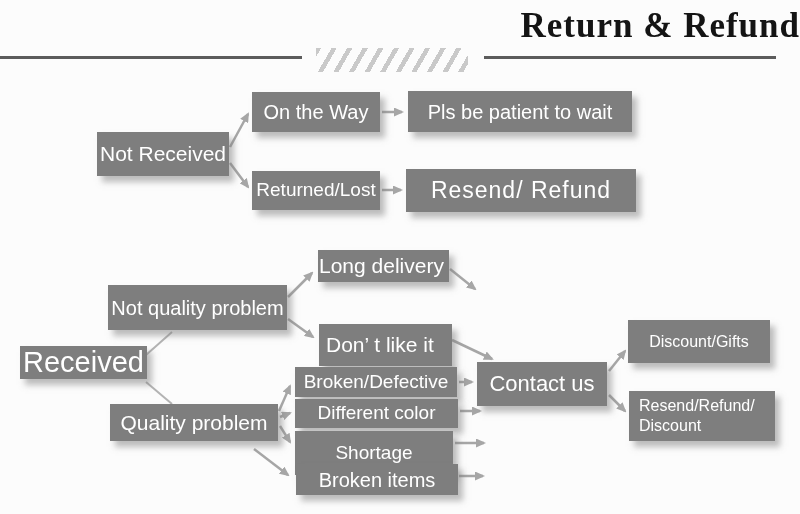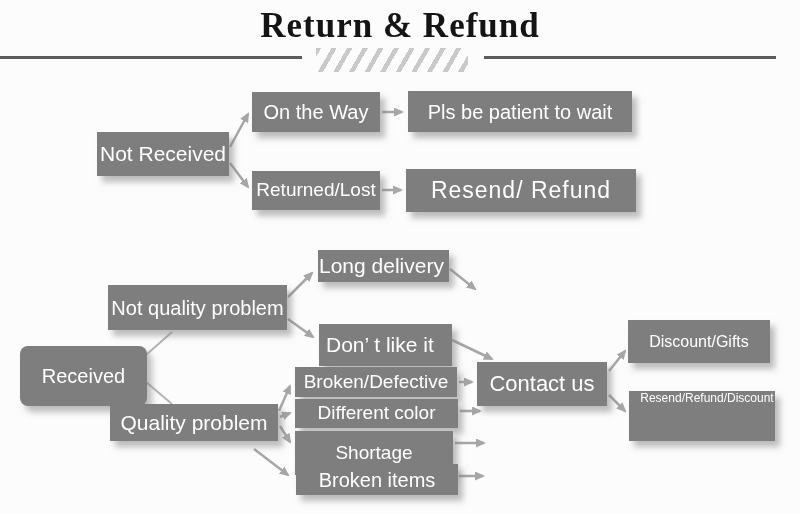--- a/index.html
+++ b/index.html
@@ -13,21 +13,21 @@
     --bg:#fcfcfc;
   }
   *{margin:0;padding:0;box-sizing:border-box;}
   html,body{width:800px;height:514px;overflow:hidden;}
   body{background:var(--bg);font-family:"Liberation Sans",sans-serif;}
   .canvas{position:relative;width:800px;height:514px;background:var(--bg);}
 
   
   .title{
     position:absolute;left:0;top:6px;width:800px;
-    text-align:center;
+    text-align:right;
     font-family:"Liberation Serif","DejaVu Serif",serif;
     font-weight:700;font-size:35px;letter-spacing:1px;
     color:var(--title-text);
   }
   .rule-left{position:absolute;left:0;top:56px;width:302px;height:3px;background:var(--rule);}
   .rule-right{position:absolute;left:484px;top:56px;width:292px;height:3px;background:var(--rule);}
   .hatch{
     position:absolute;left:316px;top:48px;width:152px;height:24px;
     background:repeating-linear-gradient(120deg,var(--hatch) 0 4.5px,transparent 4.5px 13.5px);
   }
@@ -38,32 +38,32 @@
     background:var(--box);color:var(--box-text);
     box-shadow:5px 6px 6px rgba(125,125,125,0.5);
     white-space:nowrap;line-height:1.1;
   }
   .pos-not-received{left:97px;top:132px;width:132px;height:44px;font-size:21px;}
   .pos-on-the-way{left:252px;top:92px;width:128px;height:40px;font-size:20px;}
   .pos-pls{left:408px;top:91px;width:224px;height:41px;font-size:20px;}
   .pos-returned{left:252px;top:171px;width:128px;height:39px;font-size:19px;}
   .pos-resend{left:406px;top:169px;width:230px;height:43px;font-size:23px;letter-spacing:1px;}
   .pos-not-quality{left:108px;top:285px;width:179px;height:45px;font-size:20px;}
-  .pos-received{left:20px;top:346px;width:127px;height:60px;font-size:20px;border-radius:8px;}
+  .pos-received{left:20px;top:346px;width:127px;height:33px;font-size:29px;}
   .pos-quality{left:110px;top:404px;width:168px;height:37px;font-size:21px;}
   .pos-long-delivery{left:318px;top:250px;width:131px;height:32px;font-size:21px;justify-content:flex-start;padding-left:1px;}
   .pos-dont-like{left:319px;top:324px;width:133px;height:42px;font-size:21px;justify-content:flex-start;padding-left:7px;}
   .pos-broken{left:295px;top:367px;width:162px;height:30px;font-size:19px;}
   .pos-different{left:295px;top:399px;width:163px;height:29px;font-size:19px;}
   .pos-shortage{left:295px;top:431px;width:158px;height:44px;font-size:19px;}
   .pos-wrong{left:296px;top:464px;width:162px;height:31px;font-size:20px;}
   .pos-contact{left:477px;top:362px;width:130px;height:44px;font-size:22px;}
   .pos-discount{left:628px;top:320px;width:142px;height:43px;font-size:16px;}
-  .pos-rrd{left:629px;top:391px;width:146px;height:50px;font-size:12px;
-    flex-direction:row;align-items:flex-start;justify-content:center;
+  .pos-rrd{left:629px;top:391px;width:146px;height:50px;font-size:16px;
+    flex-direction:column;align-items:flex-start;justify-content:center;
     padding-left:10px;line-height:1.25;}
 
   
   svg.flow{position:absolute;left:0;top:0;width:800px;height:514px;pointer-events:none;}
   .arrow{stroke:var(--arrow);stroke-width:2.5;fill:none;}
   .connector{stroke:var(--connector);stroke-width:2;fill:none;}
   marker path{fill:var(--arrow);}
 </style>
 </head>
 <body>

